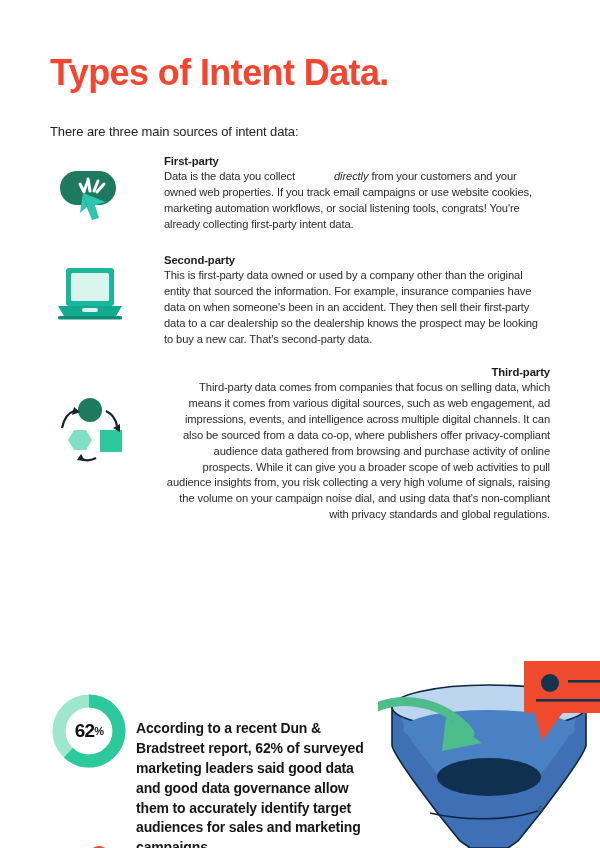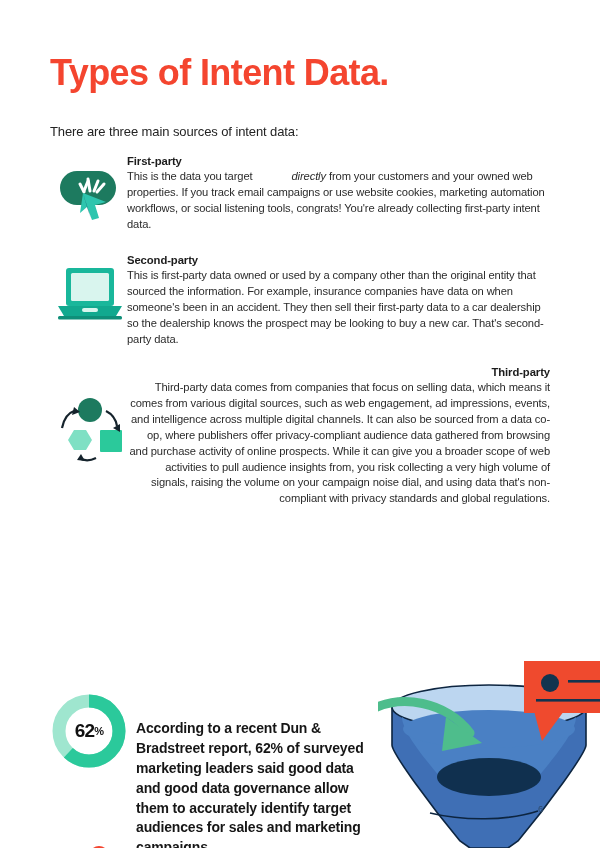--- a/index.html
+++ b/index.html
@@ -22,21 +22,21 @@
     position: absolute; left: 50px; top: 124px;
     font-size: 13px; color: #232323; letter-spacing: -0.1px;
   }
 
   
   .section { position: absolute; left: 50px; width: 500px; }
   .sec-icon {
     position: absolute; left: 0; top: 0;
     width: 80px; height: 80px;
   }
-  .sec-body { margin-left: 77px; }
+  .sec-body { margin-left: 114px; }
   .sec-head {
     font-size: 11.3px; font-weight: bold; color: #1c1c1c;
     margin-bottom: 2px; letter-spacing: -0.1px;
   }
   .sec-text {
     font-size: 11.2px; color: #2b2b2b; line-height: 1.42;
     letter-spacing: -0.12px;
   }
   .sec-text em { font-style: italic; padding-left: 36px; }
 
@@ -98,21 +98,21 @@
           <line x1="48" y1="26" x2="44" y2="36"></line>
           <line x1="54" y1="29" x2="47" y2="37"></line>
           <line x1="30" y1="29" x2="34" y2="37"></line>
         </g>
         <path d="M33 38 L56 47 L45 50 L49 63 L42 65 L37 52 L30 58 Z" fill="#2ec5ae"></path>
         <path d="M33 38 L41 64 L37 52 Z" fill="#0f3a57" opacity="0.85"></path>
       </svg>
     </div>
     <div class="sec-body">
       <div class="sec-head">First-party</div>
-      <div class="sec-text"><span>This is the data you target </span><em>directly</em><span> from your customers and your owned web properties. If you track email campaigns or use website cookies, marketing automation workflows, or social listening tools, congrats! You're already collecting first-party intent data.</span></div>
+      <div class="sec-text"><span>Data is the data you collect </span><em>directly</em><span> from your customers and your owned web properties. If you track email campaigns or use website cookies, marketing automation workflows, or social listening tools, congrats! You're already collecting first-party intent data.</span></div>
     </div>
   </div>
 
   <div class="section" id="sec-second">
     <div class="sec-icon">
       <svg viewBox="0 0 80 80" width="80" height="80">
         <rect x="16" y="14" width="48" height="38" rx="3" fill="#19b79b"></rect>
         <rect x="21" y="19" width="38" height="28" rx="1.5" fill="#d9f5ee"></rect>
         <path d="M8 52 H72 L66 62 H14 Z" fill="#12a98f"></path>
         <rect x="32" y="54" width="16" height="4" rx="2" fill="#d9f5ee"></rect>

